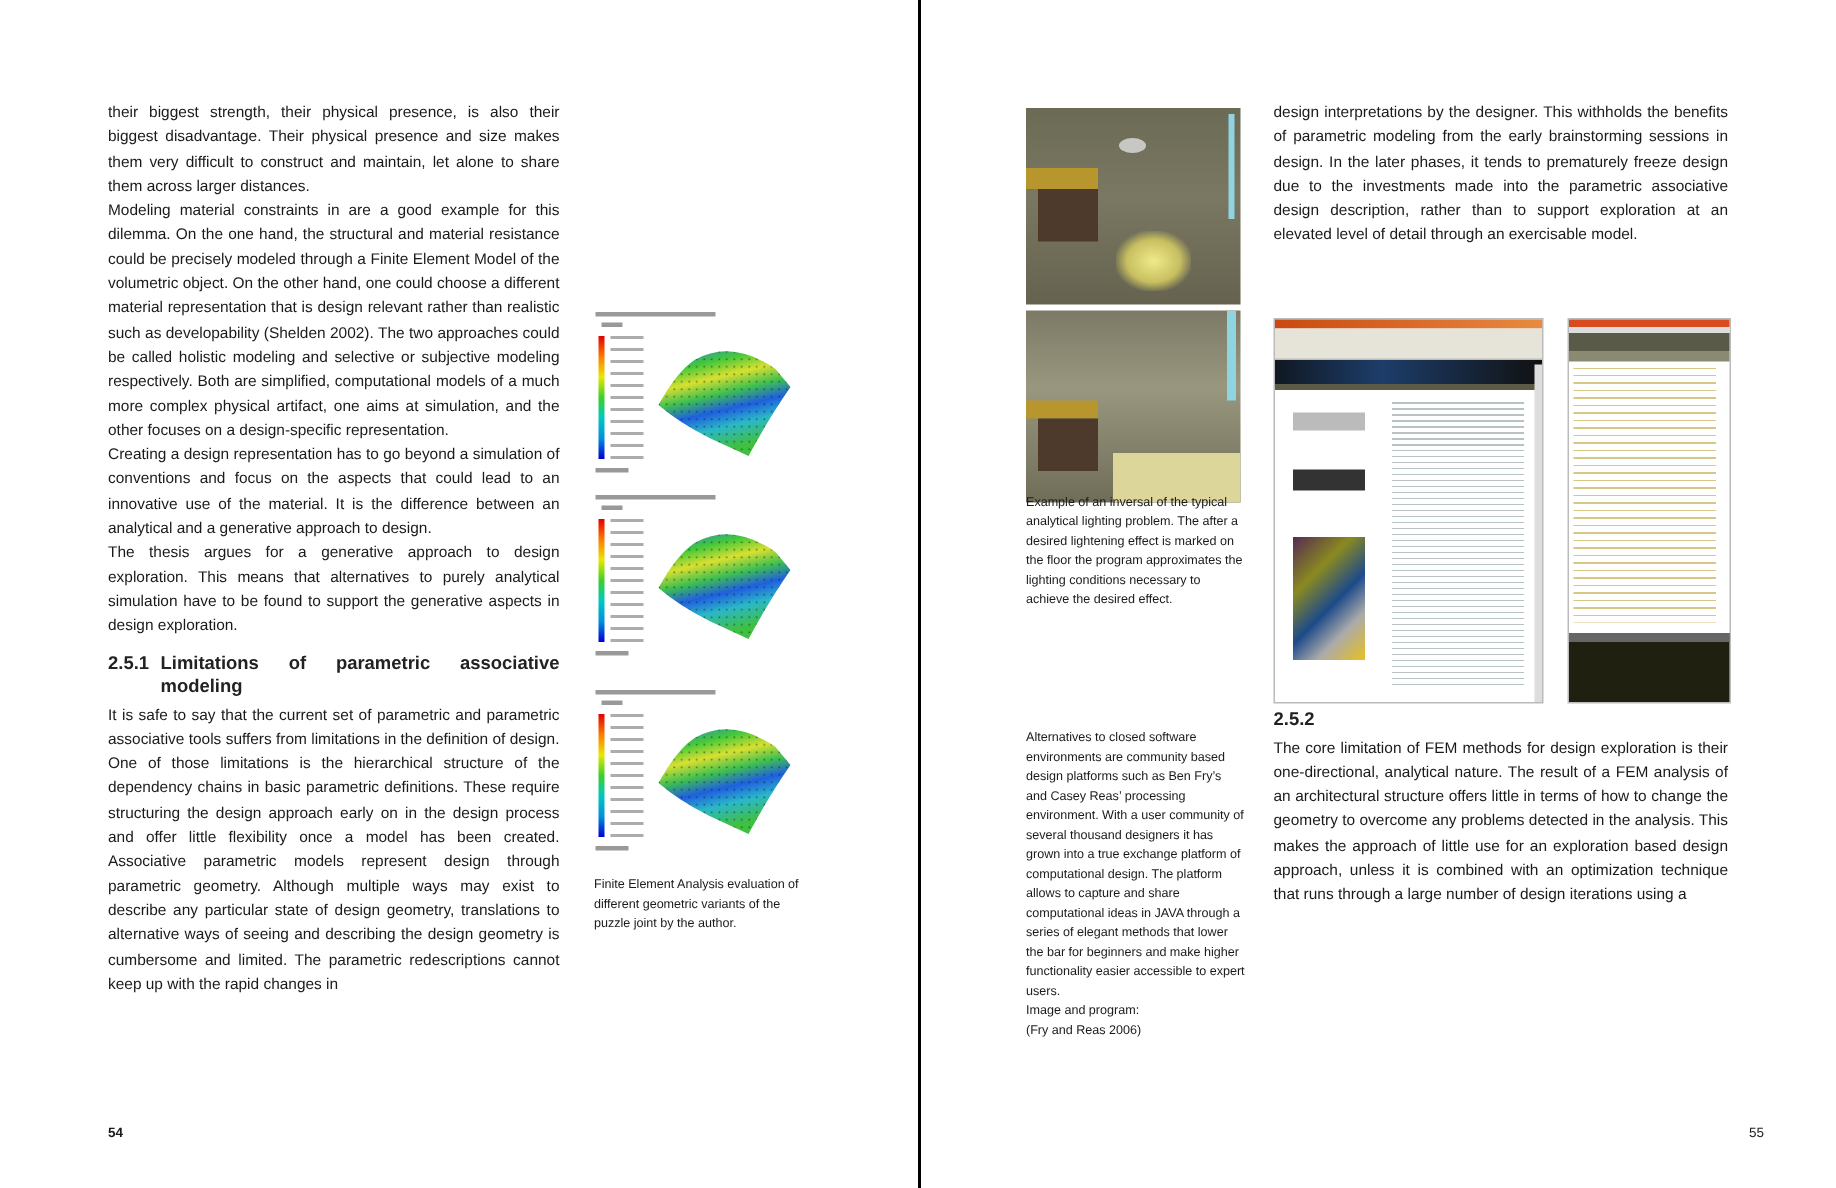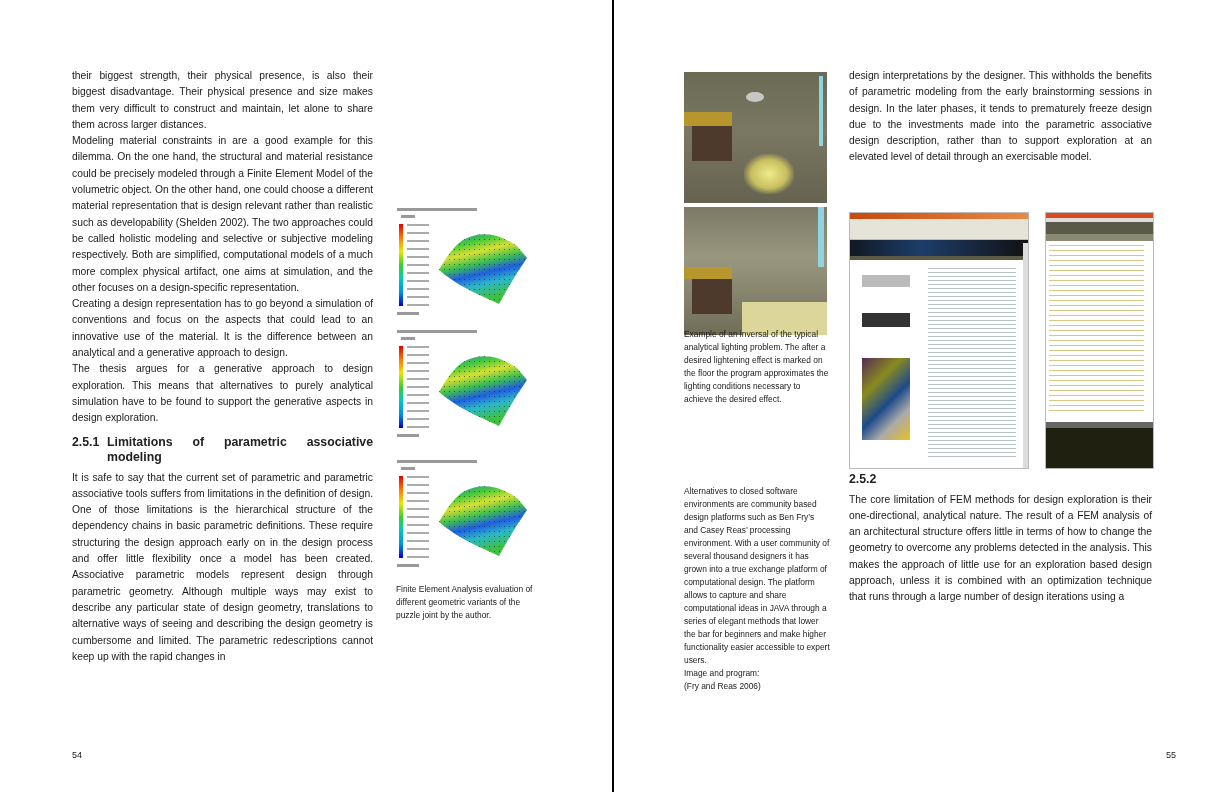--- a/index.html
+++ b/index.html
@@ -89,21 +89,21 @@
   <div class="ticks"></div>
   <div class="foot"></div>
   <svg width="100" height="90" viewBox="0 0 100 90">
     <path d="M30 22 Q55 8 84 28 L94 40 Q80 60 66 86 L40 74 Q20 64 6 52 Q18 30 30 22Z" fill="url(#g1)"></path>
     <path d="M30 22 Q55 8 84 28 L94 40 Q80 60 66 86 L40 74 Q20 64 6 52 Q18 30 30 22Z" fill="url(#dots)" opacity=".6"></path>
   </svg>
 </div>
 
 <div class="caption" style="left:396px; top:583px; width:150px;">Finite Element Analysis evaluation of different geometric variants of the puzzle joint  by the author.</div>
 
-<div class="page-num" style="left:72px;">54</div>
+<div class="page-num" style="left:72px;font-weight:bold;">54</div>
 
 <div class="render" style="top:72px; height:131px; background:linear-gradient(180deg,#6b6a55 0%,#7a7862 45%,#65634f 100%); overflow:hidden;">
   <div style="position:absolute; left:0; top:40px; width:48px; height:14px; background:#b8962e;"></div>
   <div style="position:absolute; left:8px; top:54px; width:40px; height:35px; background:#4d3a2c;"></div>
   <div style="position:absolute; left:60px; top:82px; width:50px; height:40px; background:radial-gradient(ellipse,#f1ea8a 0%,#c8c060 50%,transparent 75%);"></div>
   <div style="position:absolute; left:62px; top:20px; width:18px; height:10px; background:#ddd; border-radius:50%; opacity:.8;"></div>
   <div style="position:absolute; right:4px; top:4px; width:4px; height:70px; background:#8fd4e0;"></div>
 </div>
 <div class="render" style="top:207px; height:128px; background:linear-gradient(180deg,#7c7a66 0%,#9a9780 40%,#6f6d58 100%); overflow:hidden;">
   <div style="position:absolute; left:0; top:60px; width:48px; height:12px; background:#b8962e;"></div>

